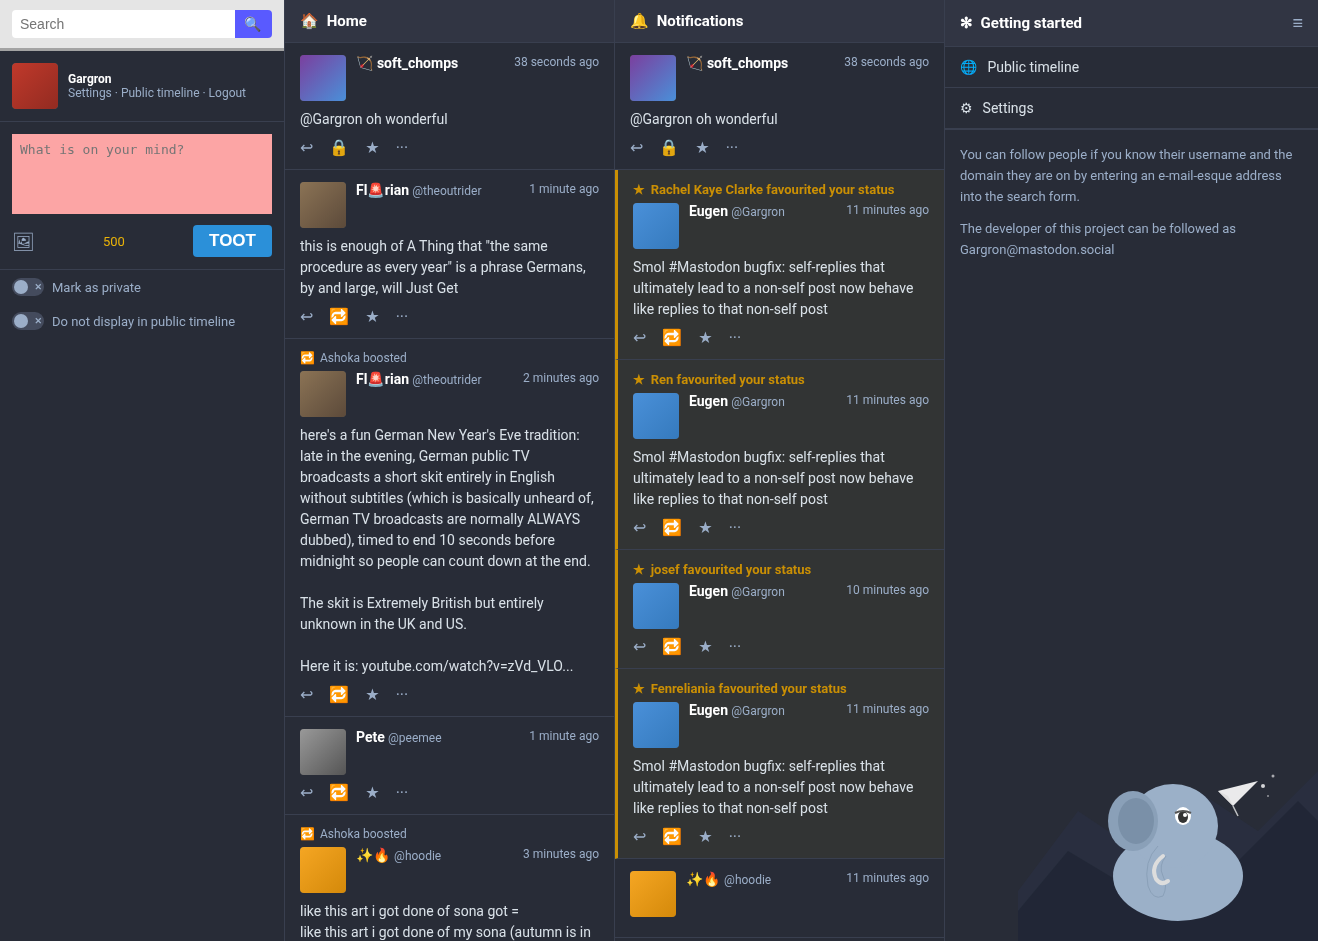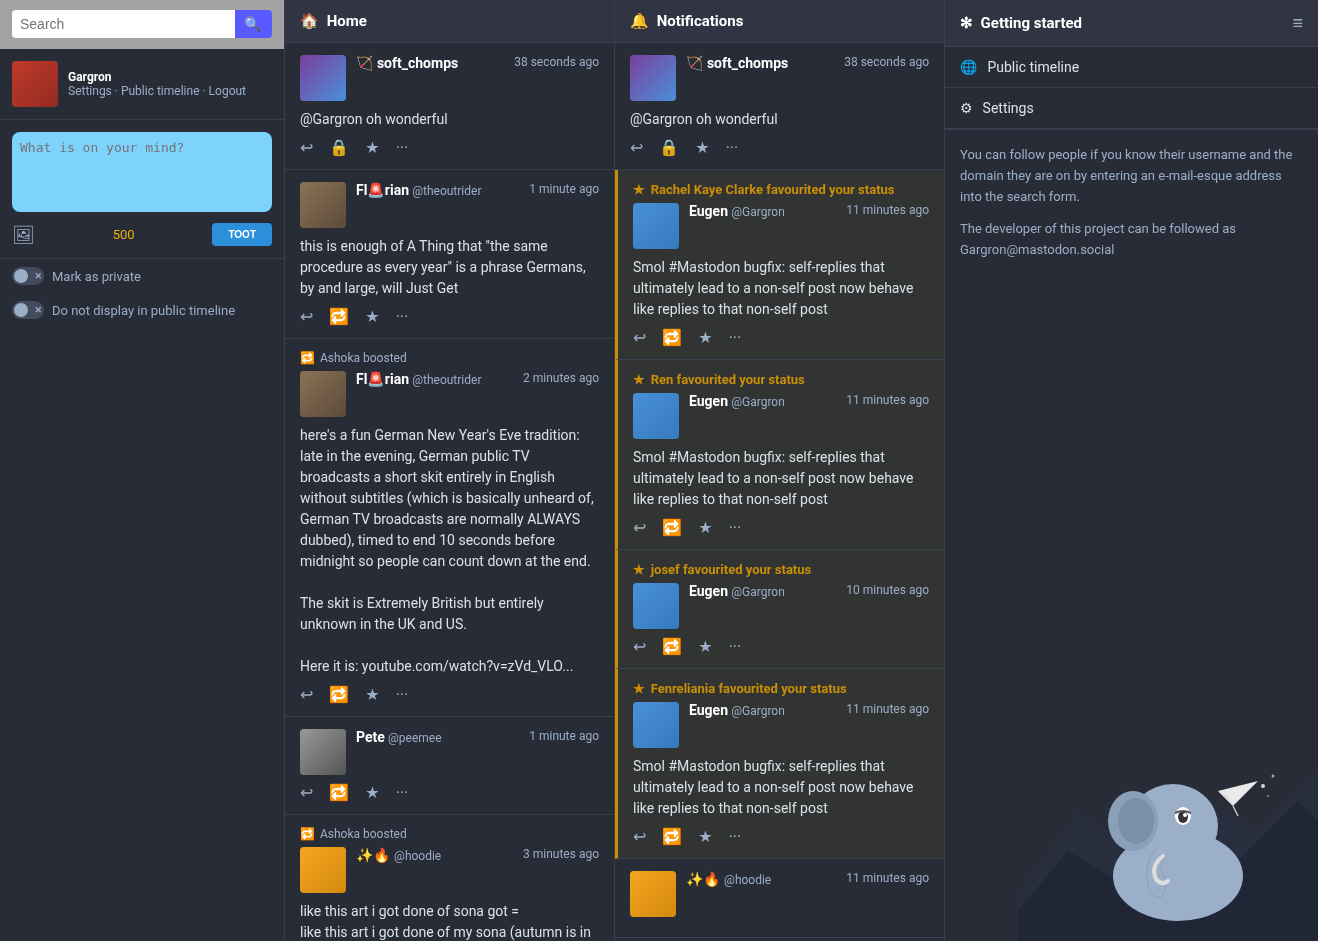--- a/index.html
+++ b/index.html
@@ -22,22 +22,22 @@
       display: flex;
       flex-direction: column;
       border-right: 1px solid #393f4f;
       height: 941px;
       overflow-y: auto;
     }
     .search-bar {
       display: flex;
       align-items: flex-start;
       padding: 10px 12px;
-      background: #a3a3a3;
-      border-bottom: 1px solid #a3a3a3;
+      background: #e5e5e5;
+      border-bottom: 3px solid #a3a3a3;
     }
     .search-bar input {
       background: #fff;
       border: none;
       outline: none;
       color: #333;
       font-size: 14px;
       flex: 1;
       padding: 6px 8px;
       border-radius: 4px 0 0 4px;
@@ -78,29 +78,29 @@
     .user-info .user-links a {
       color: #9baec8;
       text-decoration: none;
     }
     .compose-area {
       padding: 12px;
       border-bottom: 1px solid #393f4f;
     }
     .compose-area textarea {
       width: 100%;
-      background: #7dd3fc;
+      background: #fca5a5;
       border: none;
       outline: none;
       color: #333;
       font-size: 13px;
       padding: 8px;
       resize: none;
       height: 80px;
-      border-radius: 8px;
+      border-radius: 0;
     }
     .compose-footer {
       display: flex;
       align-items: center;
       margin-top: 8px;
       justify-content: space-between;
     }
     .compose-footer .image-icon {
       color: #9baec8;
       font-size: 18px;
@@ -112,21 +112,21 @@
       text-align: center;
     }
     .toot-btn {
       background: #2b90d9;
       color: #fff;
       border: none;
       padding: 6px 16px;
       border-radius: 4px;
       cursor: pointer;
       font-weight: bold;
-      font-size: 10px;
+      font-size: 17px;
     }
     .toggle-row {
       display: flex;
       align-items: center;
       padding: 8px 12px;
       gap: 8px;
       font-size: 13px;
       color: #9baec8;
     }
     .toggle {

